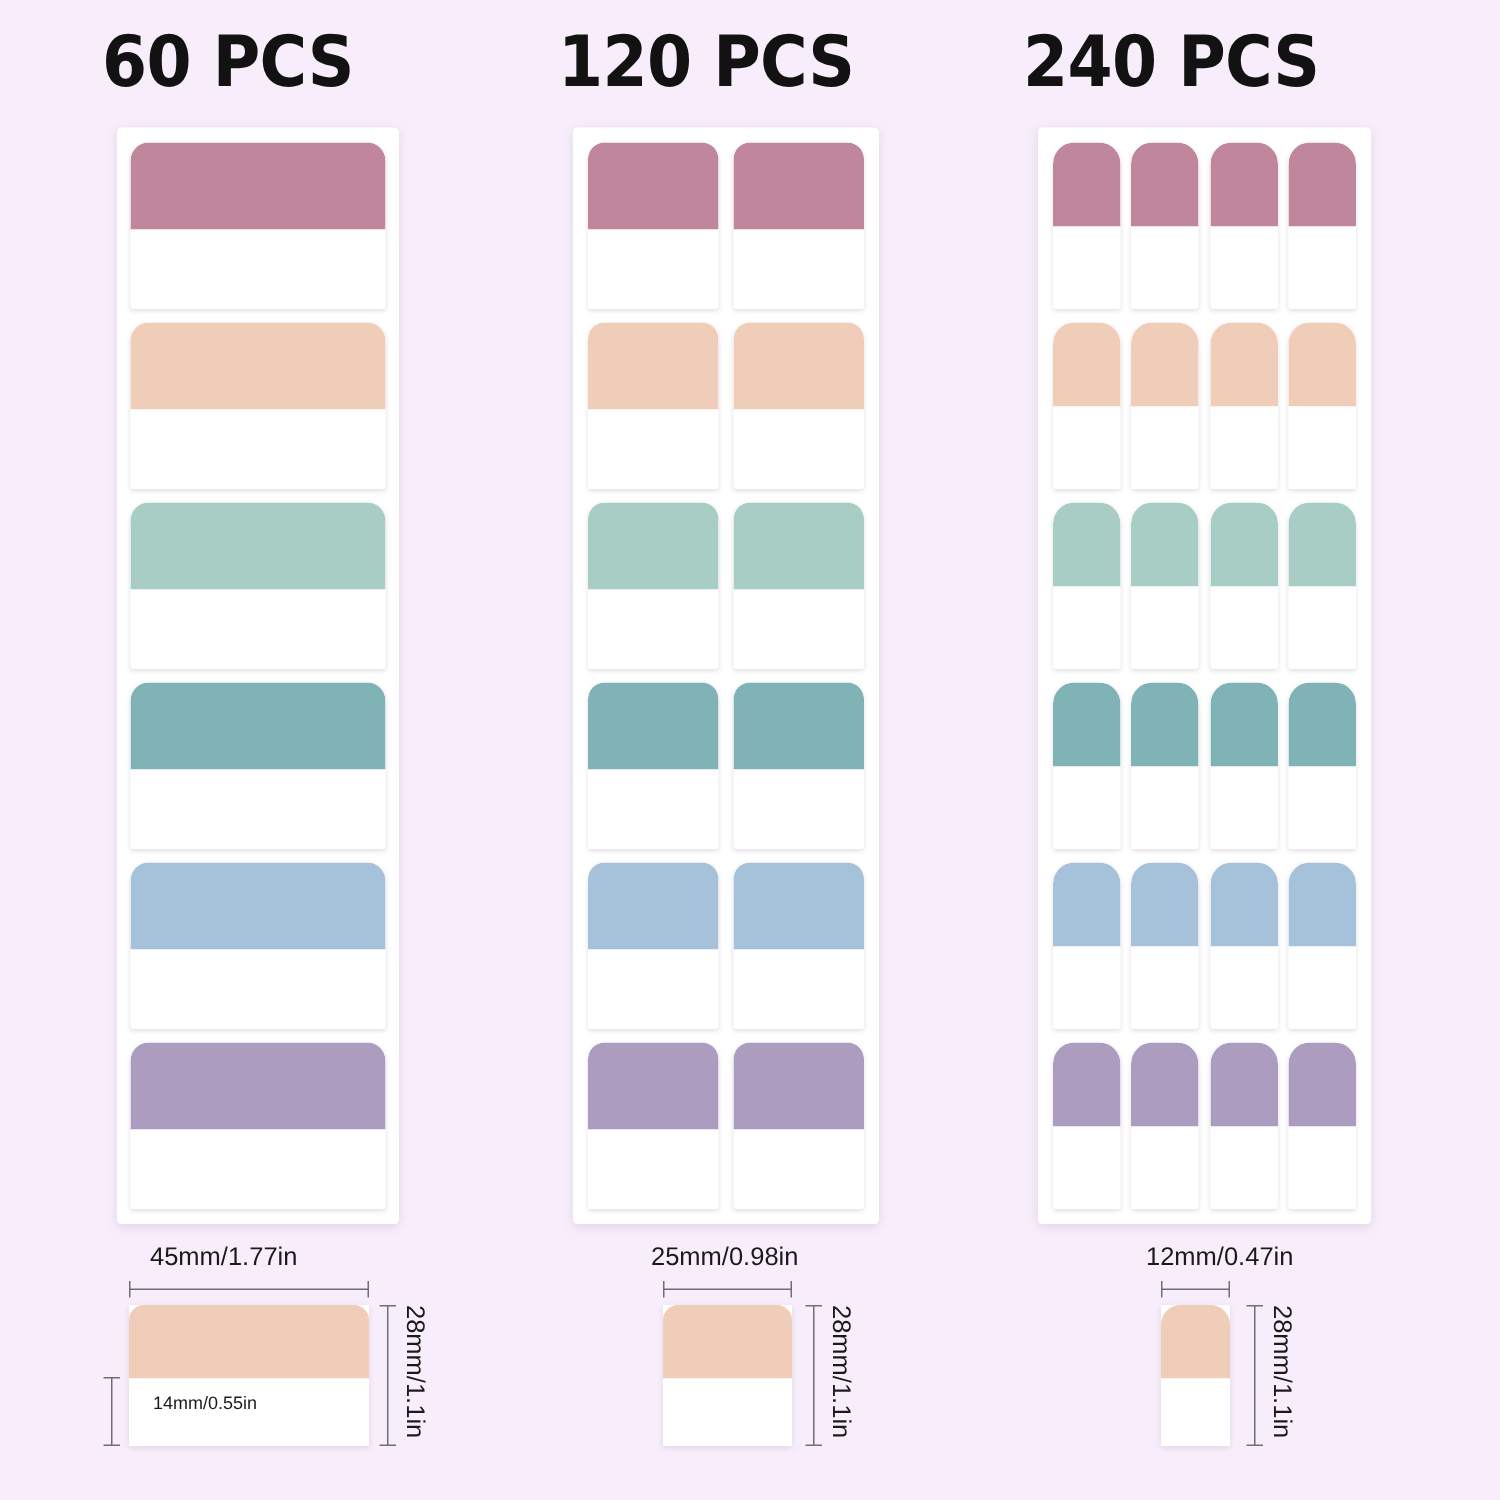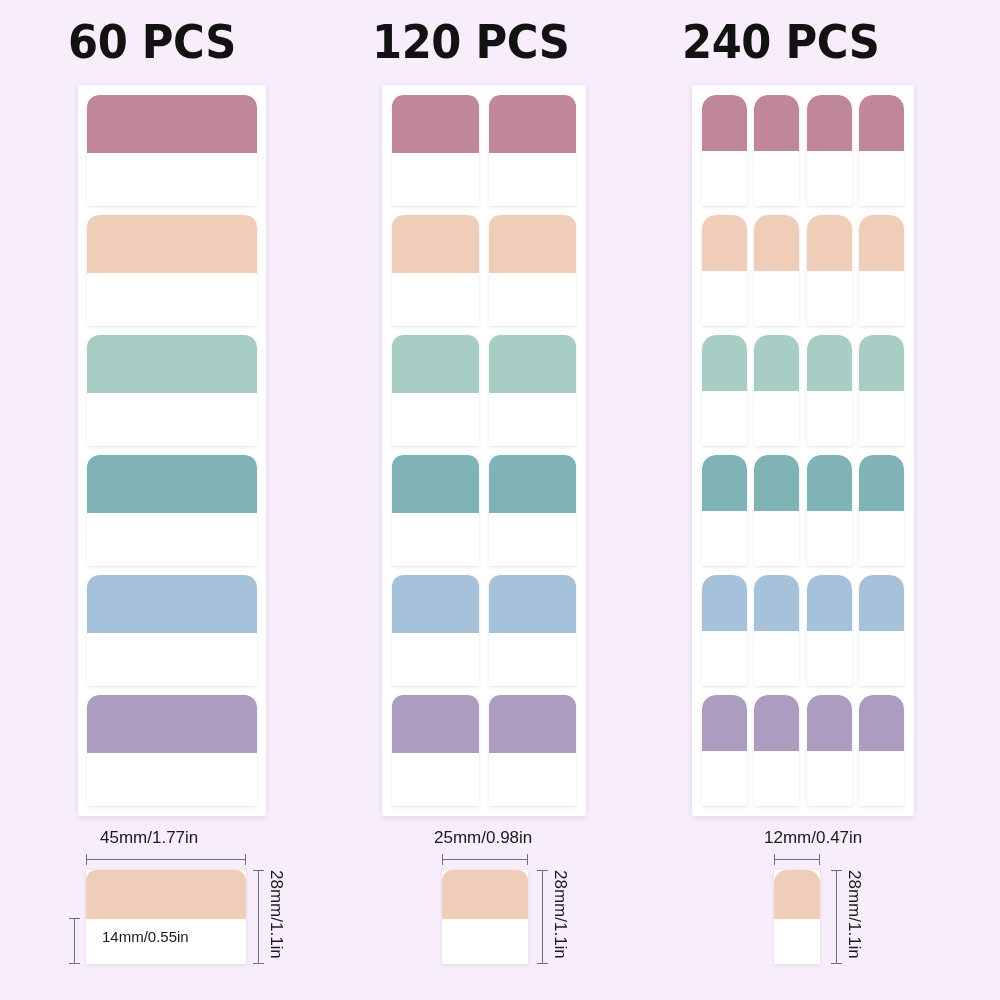--- a/index.html
+++ b/index.html
@@ -107,21 +107,21 @@
   .m-height-label {
     position: absolute;
     font-size: 17px;
     color: #1a1a1a;
     white-space: nowrap;
     writing-mode: vertical-rl;
     font-family: "Liberation Sans", sans-serif;
   }
   .m-inner-label {
     position: absolute;
-    font-size: 15px;
+    font-size: 12px;
     color: #1a1a1a;
     white-space: nowrap;
     font-family: "Liberation Sans", sans-serif;
   }
 
   .m-sample {
     position: absolute;
     background: #ffffff;
     box-shadow: 0 1px 4px rgba(130, 110, 140, 0.2);
     display: flex;

